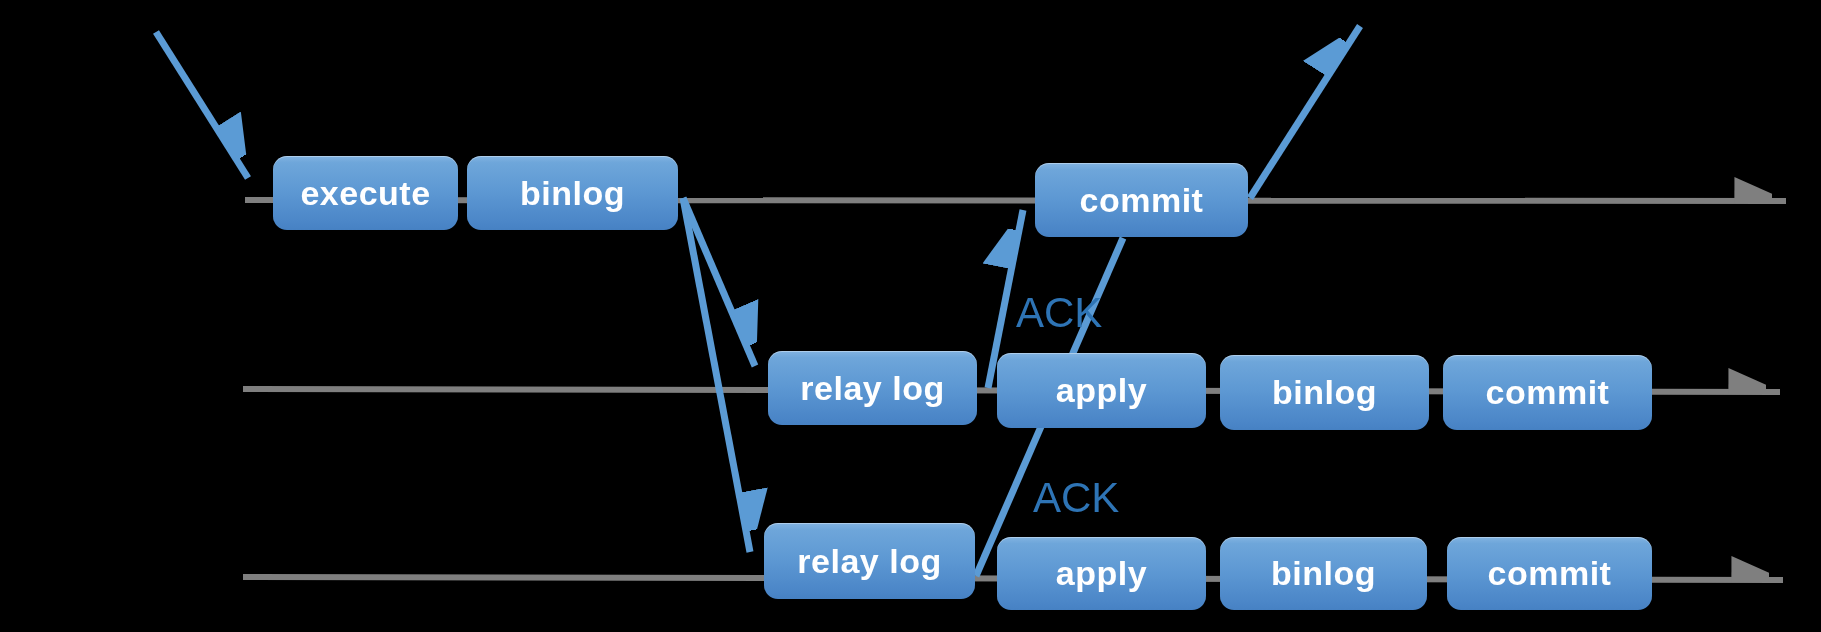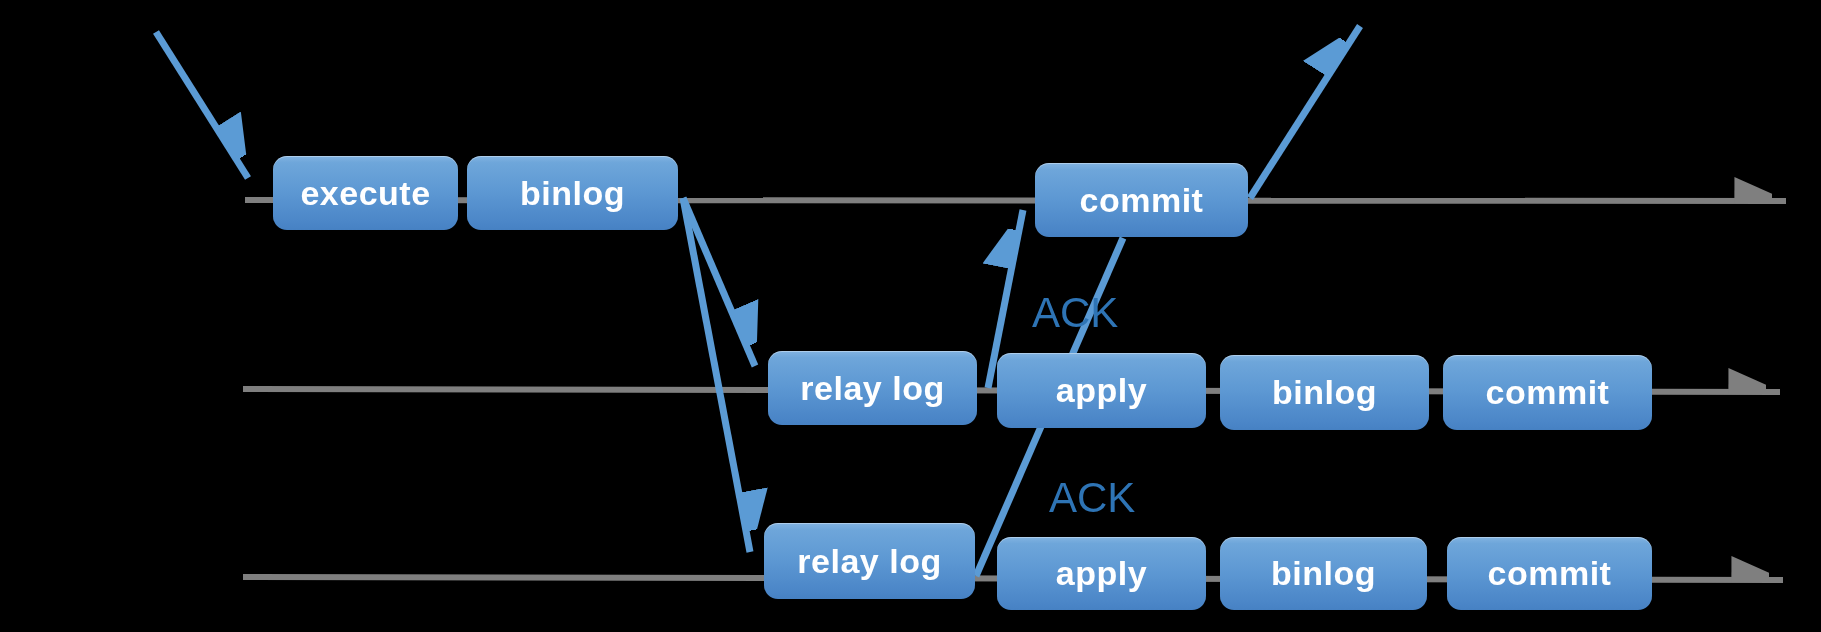--- a/index.html
+++ b/index.html
@@ -21,21 +21,20 @@
     font-size:34px;
     display:flex;align-items:center;justify-content:center;
     letter-spacing:.5px;
   }
   .ack{
     position:absolute;
     color:#2E74B5;
     font-size:42px;
     font-weight:400;
     line-height:1;
-    margin-left:16px;
   }
   
   .n-execute {left:273px; top:156px; width:185px; height:74px;}
   .n-binlog1 {left:467px; top:156px; width:211px; height:74px;}
   .n-commit1 {left:1035px;top:163px; width:213px; height:74px;}
   
   .n-relay2  {left:768px; top:351px; width:209px; height:74px;}
   .n-apply2  {left:997px; top:353px; width:209px; height:75px;}
   .n-binlog2 {left:1220px;top:355px; width:209px; height:75px;}
   .n-commit2 {left:1443px;top:355px; width:209px; height:75px;}

